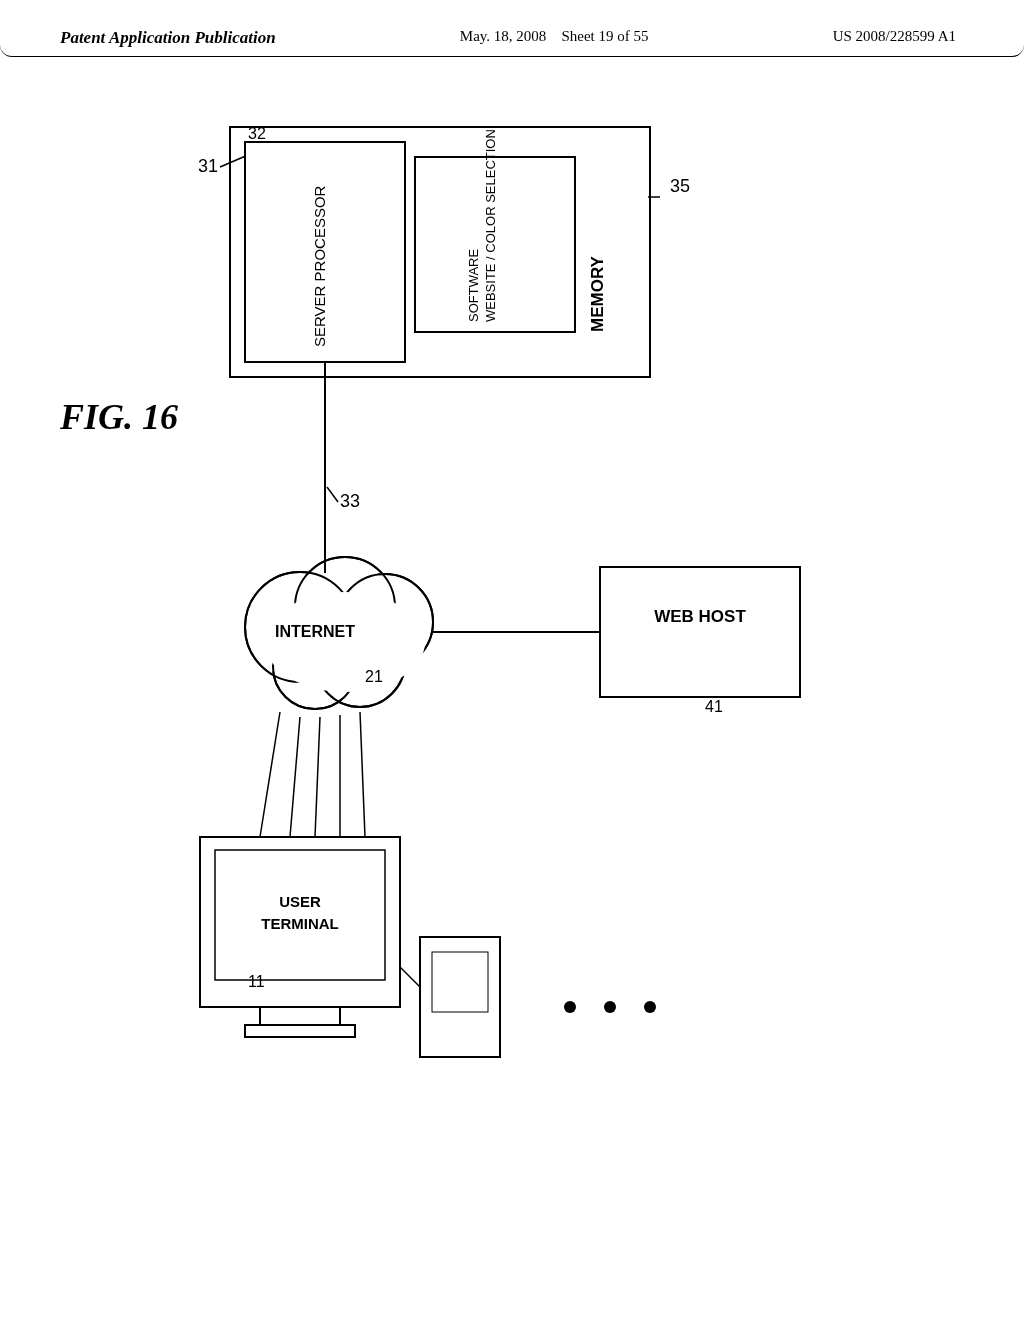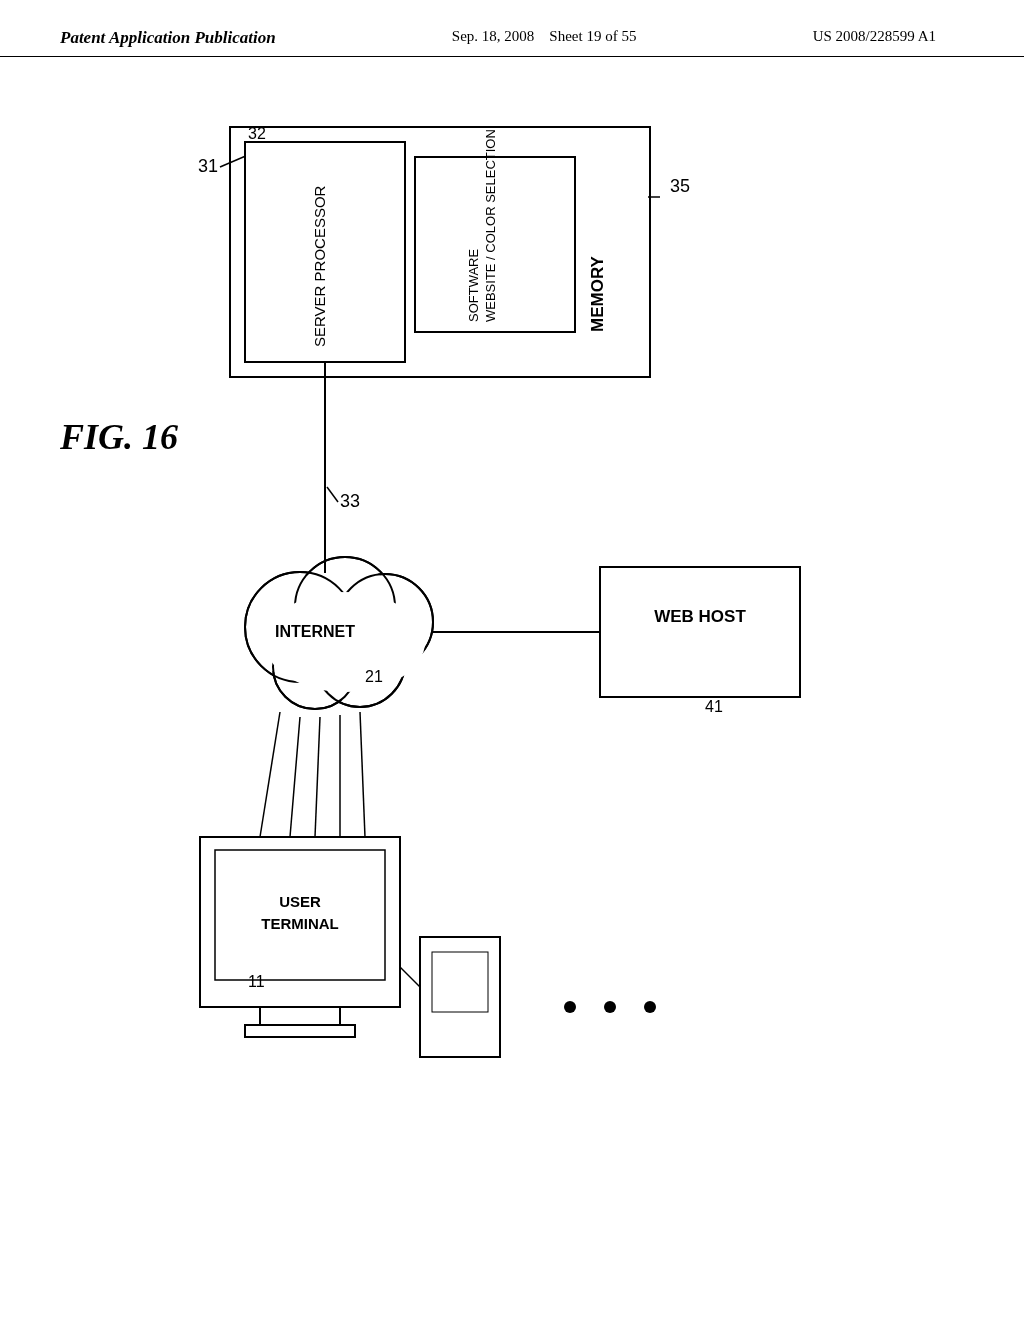--- a/index.html
+++ b/index.html
@@ -10,23 +10,24 @@
       font-family: 'Times New Roman', Times, serif;
       position: relative;
       overflow: hidden;
     }
 
     
     .header {
       display: flex;
       justify-content: space-between;
       align-items: flex-start;
-      padding: 28px 88px 0 60px;
+      padding: 28px 68px 0 60px;
       border-bottom: 1px solid #000;
       padding-bottom: 8px;
+      border-radius: 12px;
     }
     .header-left {
       font-size: 17px;
       font-weight: bold;
       font-style: italic;
     }
     .header-center {
       font-size: 15px;
       text-align: center;
     }
@@ -38,41 +39,41 @@
     .diagram-area {
       position: relative;
       width: 100%;
       height: calc(1320px - 80px);
     }
 
     
     .fig-label {
       position: absolute;
       left: 60px;
-      top: 416px;
+      top: 396px;
       font-size: 36px;
       font-style: italic;
       font-weight: bold;
     }
 
     svg.main-diagram {
       position: absolute;
       top: 60px;
       left: 100px;
       width: 820px;
       height: 1200px;
     }
   </style>
 </head>
 <body>
 
 <div class="header">
   <div class="header-left">Patent Application Publication</div>
   <div class="header-center">
-    <span>Sep. 18, 2008</span>&nbsp;&nbsp;&nbsp;
+    <span>May. 18, 2008</span>&nbsp;&nbsp;&nbsp;
     <span>Sheet 19 of 55</span>
   </div>
   <div class="header-right">US 2008/228599 A1</div>
 </div>
 
 <div class="fig-label">FIG. 16</div>
 
 <div class="diagram-area">
   <svg class="main-diagram" viewBox="0 0 820 1200" xmlns="http://www.w3.org/2000/svg">
 

